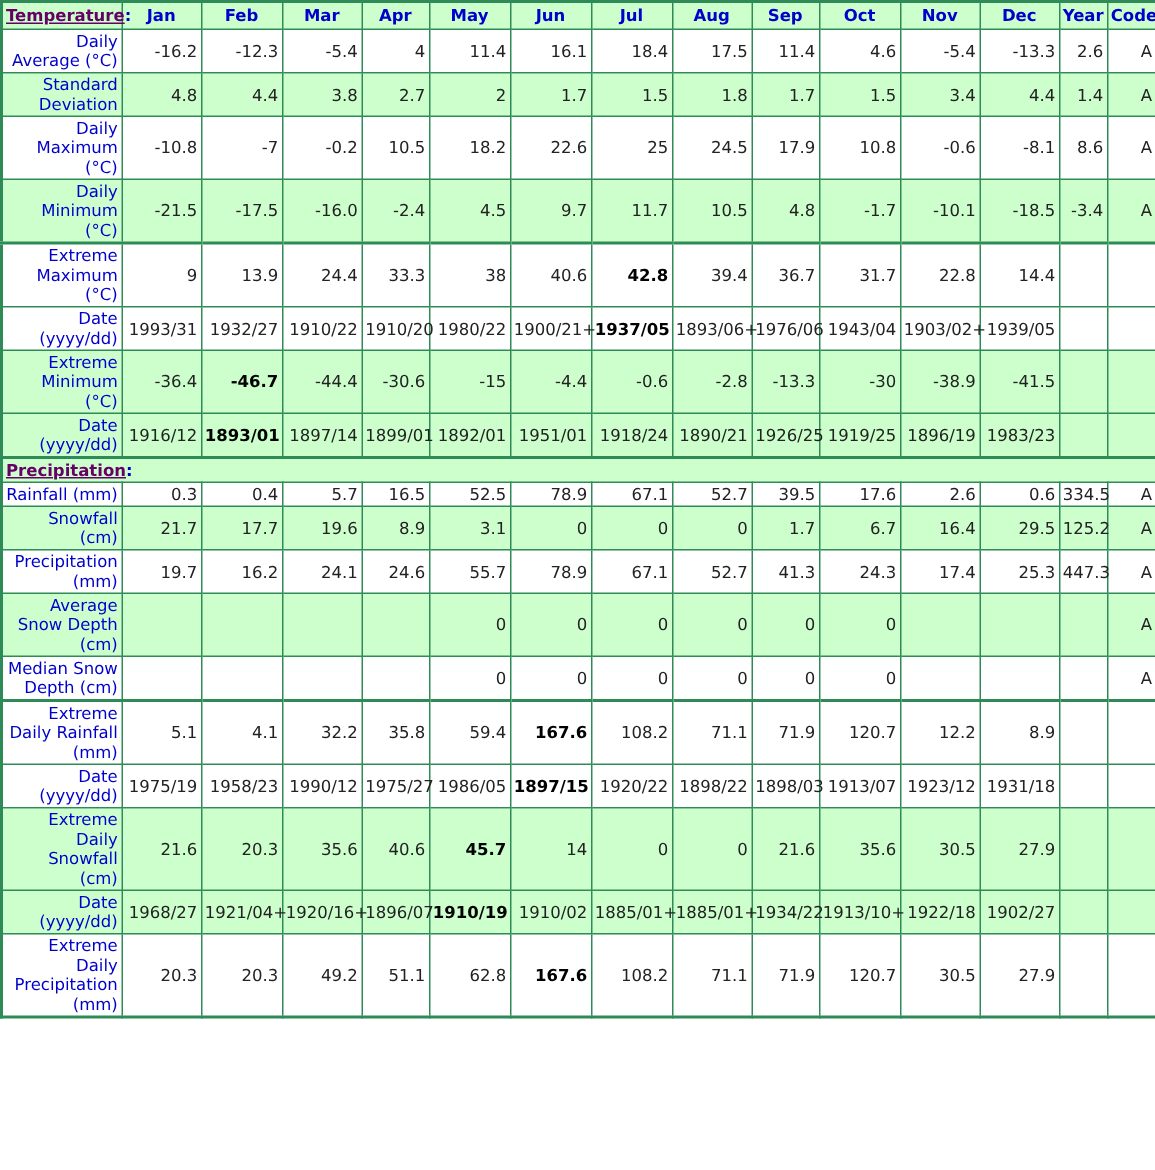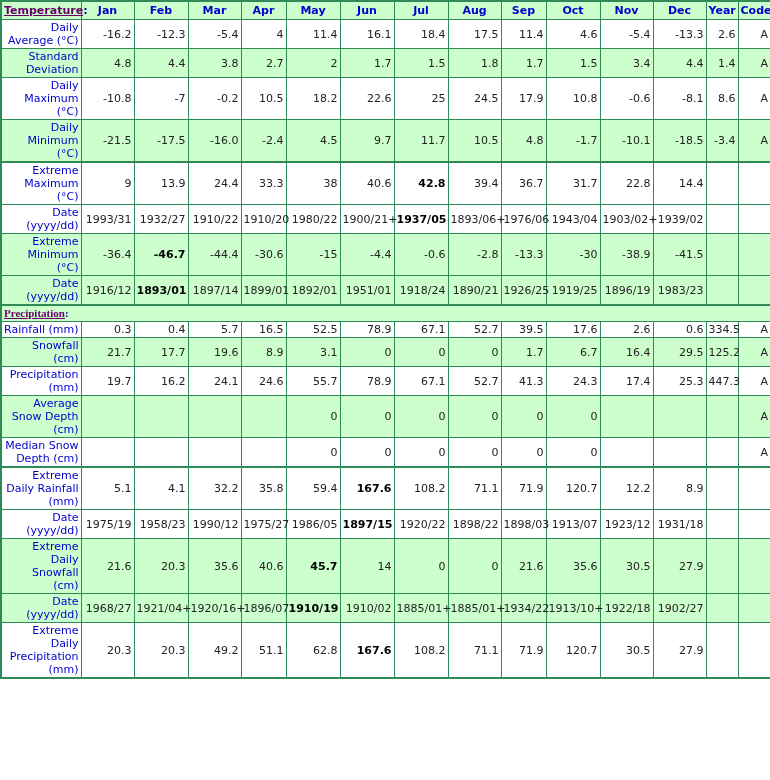--- a/index.html
+++ b/index.html
@@ -17,21 +17,21 @@
       border: 1px solid #2e8b57;
       padding: 1px 2px;
       vertical-align: middle;
     }
     th.mh { color: #0000cc; font-weight: bold; text-align: center; background: #ccffcc; height: 15px; }
     td.lbl { color: #0000cc; font-weight: normal; text-align: right; }
     td.v { text-align: right; color: #222; }
     td.c { text-align: right; color: #222; }
     tr.w td { background: #ffffff; }
     tr.g td { background: #ccffcc; }
-    tr.sec td { background: #ccffcc; height: 13px; font-family: Liberation Serif, serif; }
+    tr.sec td { background: #ccffcc; height: 13px; }
     .sect-link { color: #660066; text-decoration: underline; font-weight: bold; cursor: pointer; }
     .colon { color: #0000cc; font-weight: bold; }
     b.bold { font-weight: bold; color: #000; margin-top: 20px; }
     tr.thick-top td { border-top: 2px solid #2e8b57; }
   </style>
 </head>
 <body>
 
 <table class="clim">
   <colgroup>
@@ -164,21 +164,21 @@
         <td class="v">1932/27</td>
         <td class="v">1910/22</td>
         <td class="v">1910/20</td>
         <td class="v">1980/22</td>
         <td class="v">1900/21+</td>
         <td class="v"><b class="bold">1937/05</b></td>
         <td class="v">1893/06+</td>
         <td class="v">1976/06</td>
         <td class="v">1943/04</td>
         <td class="v">1903/02+</td>
-        <td class="v">1939/02</td>
+        <td class="v">1939/05</td>
         <td class="v"></td>
         <td class="c"></td>
       </tr>
       <tr class="g">
         <td class="lbl">Extreme Minimum (°C)</td>
         <td class="v">-36.4</td>
         <td class="v"><b class="bold">-46.7</b></td>
         <td class="v">-44.4</td>
         <td class="v">-30.6</td>
         <td class="v">-15</td>

